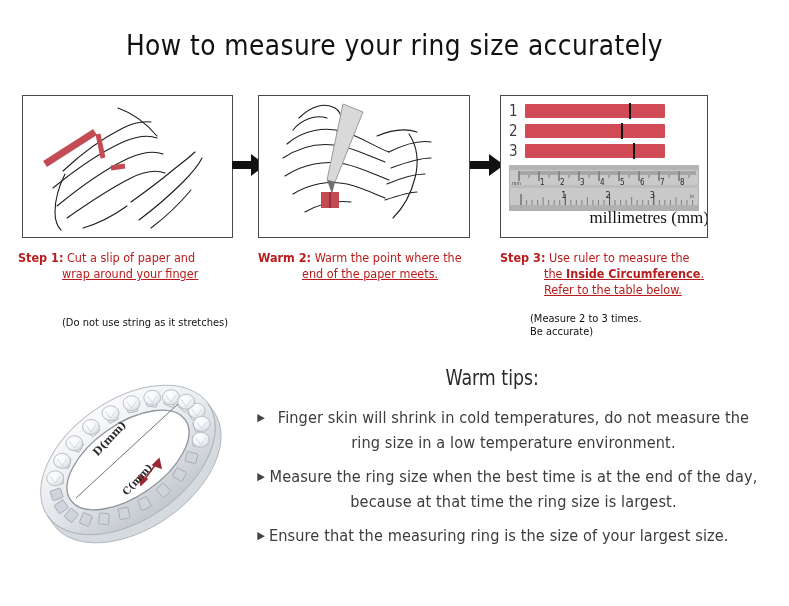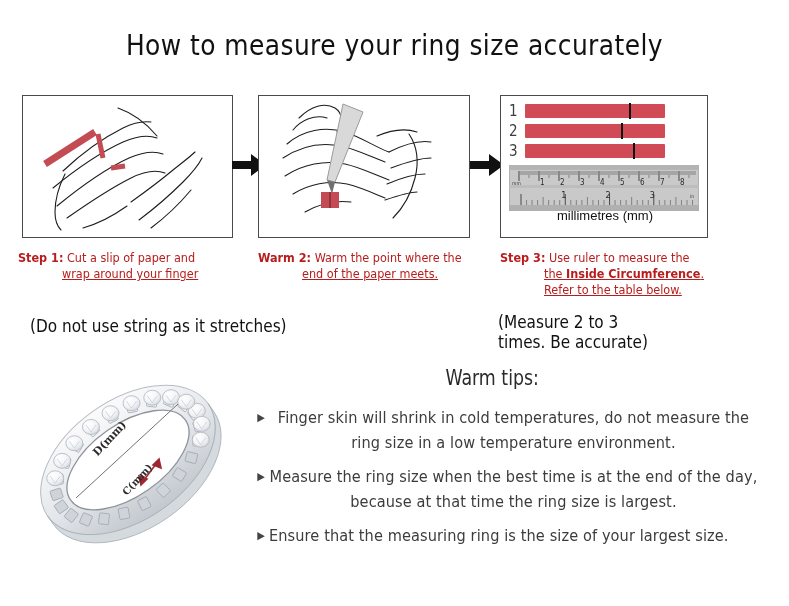--- a/index.html
+++ b/index.html
@@ -56,21 +56,21 @@
     color:#b91c1c;
   }
   .caption b{font-weight:700;}
   #cap1{left:18px;top:250px;width:240px;}
   #cap2{left:258px;top:250px;width:240px;}
   #cap3{left:500px;top:250px;width:280px;}
   .cap-l2{display:block;padding-left:44px;text-decoration:underline;}
   .note{
     position:absolute;
     font-family:"DejaVu Sans Condensed","Liberation Sans",sans-serif;
-    font-size:17px;color:#111;
+    font-size:11px;color:#111;margin-left:32px;
   }
   #note1{left:30px;top:316px;}
   #note3{left:498px;top:312px;}
 
   
   .ring-wrap{position:absolute;left:18px;top:352px;width:228px;height:222px;}
   .ring-wrap svg{display:block;}
   .dim-label{
     position:absolute;
     font-family:"DejaVu Serif","Liberation Serif",serif;
@@ -106,23 +106,23 @@
   .strips{position:absolute;left:8px;top:7px;width:196px;height:62px;}
   .strip-row{display:flex;align-items:center;height:16px;margin-bottom:4px;}
   .strip-num{
     width:16px;text-align:left;
     font-family:"DejaVu Sans Condensed","Liberation Sans",sans-serif;
     font-size:15px;color:#3d3d3d;line-height:16px;
   }
   .strip-bar{position:relative;height:14px;border-radius:1px;}
   .strip-mark{position:absolute;top:-1px;width:2px;height:16px;background:#111;}
   .mm-label{
-    position:absolute;left:0;top:112px;width:208px;text-align:center;
-    font-family:Liberation Sans, sans-serif;
-    font-size:13px;color:#111;
+    position:absolute;left:0;top:112px;width:208px;text-align:right;
+    font-family:Liberation Serif, serif;
+    font-size:17px;color:#111;
   }
   .ruler{position:absolute;left:8px;top:69px;}
 </style>
 </head>
 <body>
 
 <div class="page">
 
   <div class="title">How to measure your ring size accurately</div>
 

